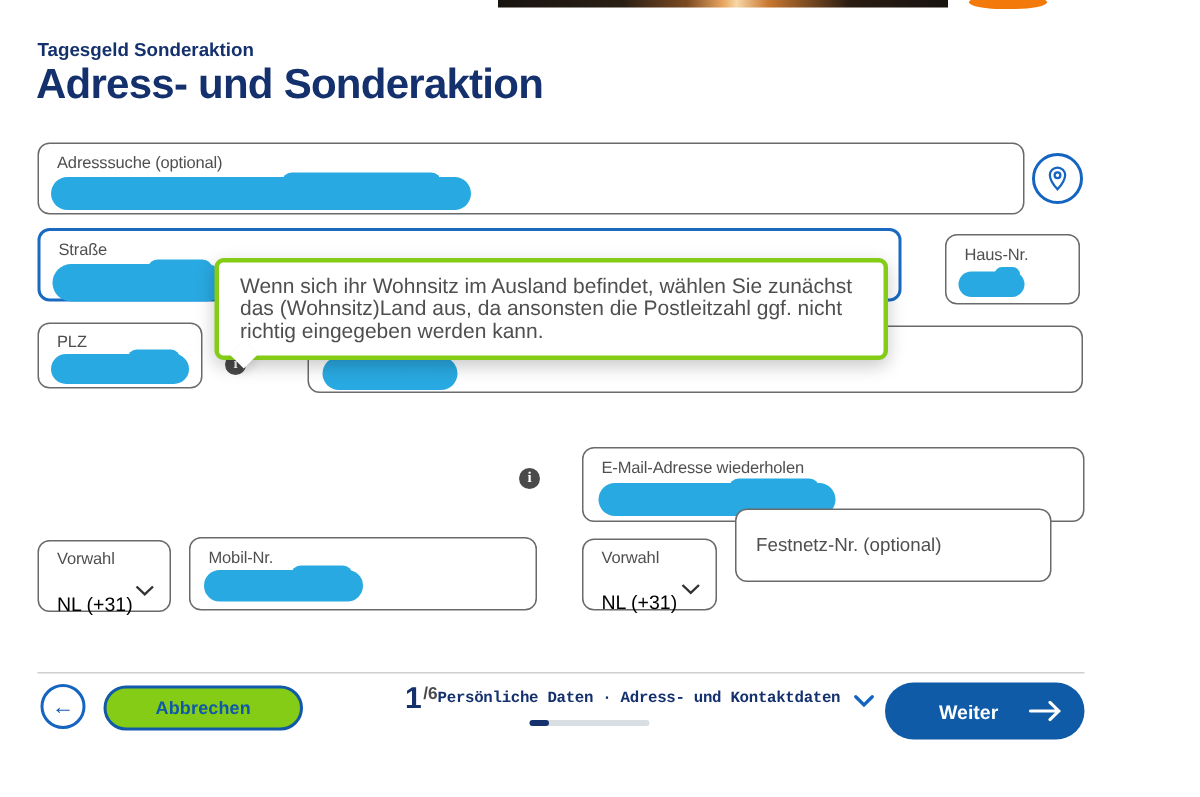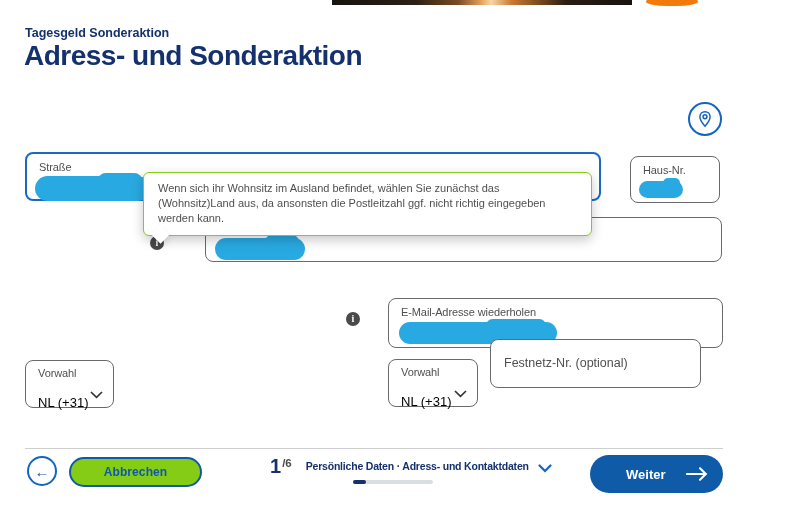--- a/index.html
+++ b/index.html
@@ -25,41 +25,41 @@
     background:#29a9e1; border-radius:10px; }
 
   .round-btn { position:absolute; background:#fff; border:2px solid #1464c1; border-radius:50%;
     display:flex; align-items:center; justify-content:center; cursor:pointer; }
 
   .info-dot { position:absolute; width:14px; height:14px; background:#4a4a4a; border-radius:50%;
     color:#fff; font-size:10px; font-weight:bold; font-family:"Liberation Serif", serif;
     display:flex; align-items:center; justify-content:center; line-height:1; }
 
   .tooltip { position:absolute; left:143px; top:172px; width:449px; min-height:46px; background:#fff;
-    border:1px solid #84cc16; border-radius:6px; box-shadow:0 4px 12px rgba(0,0,0,0.22);
-    padding:8px 14px 9px 14px; font-size:11px; line-height:15px; color:#4f4f4f; z-index:6; }
+    border:3px solid #84cc16; border-radius:6px; box-shadow:0 4px 12px rgba(0,0,0,0.22);
+    padding:8px 14px 9px 14px; font-size:14px; line-height:15px; color:#4f4f4f; z-index:6; }
   .tooltip::after { content:""; position:absolute; left:10px; bottom:-6px; width:13px; height:13px;
     background:#fff; transform:rotate(45deg); box-shadow:3px 3px 6px rgba(0,0,0,0.10); }
 
   .select-value { position:absolute; left:12px; top:34px; font-size:13px; color:#000000; white-space:nowrap; }
   .select-chevron { position:absolute; right:10px; top:24px; }
 
   .placeholder-text { position:absolute; left:13px; top:0; line-height:47px; font-size:12.5px; color:#4f4f4f; white-space:nowrap; }
 
   .divider { position:absolute; left:25px; top:448px; width:698px; height:1px; background:#cfcfcf; }
 
   .back-btn { left:27px; top:456px; width:30px; height:30px; color:#1059a9; font-size:15px; font-weight:bold; }
   .cancel-btn { position:absolute; left:69px; top:457px; width:133px; height:30px; background:#84cc16;
     border:2px solid #1059a9; border-radius:16px; color:#1059a9; font-size:12px; font-weight:bold;
     display:flex; align-items:center; justify-content:center; cursor:pointer; letter-spacing:0.1px; }
 
   .step-row { position:absolute; left:270px; top:453px; height:26px; display:flex; align-items:center; }
   .step-current { font-size:20px; font-weight:bold; color:#14316e; }
   .step-total { font-size:11.5px; font-weight:bold; color:#4a4a4a; margin-top:-7px; margin-left:1px; }
-  .step-label { font-size:10.5px; font-weight:bold; color:#14316e; letter-spacing:-0.2px; margin-left:14px; white-space:nowrap; }
+  .step-label { font-size:10.5px; font-weight:bold; color:#14316e; letter-spacing:-0.2px; white-space:nowrap;font-family:Liberation Mono, monospace; }
   .step-chevron { margin-left:9px; margin-top:3px; cursor:pointer; }
 
   .progress-track { position:absolute; left:353px; top:480px; width:80px; height:4px; background:#d9dee3; border-radius:2px; }
   .progress-fill { height:4px; background:#14316e; border-radius:2px; width:13px; }
 
   .next-btn { position:absolute; left:590px; top:455px; width:133px; height:38px; background:#0f5ba8;
     border:none; border-radius:19px; color:#fff; display:flex; align-items:center;
     justify-content:space-between; padding:0 16px 0 36px; cursor:pointer;gap:20px; }
   .next-label { font-size:13px; font-weight:bold; color:#fff; }
 </style>
@@ -67,20 +67,24 @@
 <body>
 
 <div class="stage">
 
   <div class="hero-strip"></div>
   <div class="hero-blob"></div>
 
   <div class="eyebrow">Tagesgeld Sonderaktion</div>
   <h1 class="page-title">Adress- und Sonderaktion</h1>
 
+  <div class="field" style="left:25px;top:95px;width:658px;height:48px;">
+    <span class="flabel">Adresssuche (optional)</span>
+    <span class="scribble" style="left:8px;top:22px;width:280px;height:22px;"></span>
+  </div>
   <button class="round-btn" style="left:688px;top:102px;width:34px;height:34px;">
     <span style="display:flex;">
       <svg width="20" height="20" viewBox="0 0 24 24">
         <path d="M12 3.2c-3.4 0-6.1 2.7-6.1 6.1 0 4.6 6.1 11.3 6.1 11.3s6.1-6.7 6.1-11.3c0-3.4-2.7-6.1-6.1-6.1z" fill="none" stroke="#1464c1" stroke-width="1.8"></path>
         <circle cx="12" cy="9.3" r="2.3" fill="none" stroke="#1464c1" stroke-width="1.8"></circle>
       </svg>
     </span>
   </button>
 
   <div class="field" style="left:630px;top:156px;width:90px;height:47px;">
@@ -89,20 +93,24 @@
   </div>
   <div class="field focused" style="left:25px;top:152px;width:576px;height:49px;">
     <span class="flabel">Straße</span>
     <span class="scribble" style="left:8px;top:22px;width:115px;height:25px;"></span>
   </div>
 
   <div class="tooltip">
     <span>Wenn sich ihr Wohnsitz im Ausland befindet, wählen Sie zunächst das (Wohnsitz)Land aus, da ansonsten die Postleitzahl ggf. nicht richtig eingegeben werden kann.</span>
   </div>
 
+  <div class="field" style="left:25px;top:215px;width:110px;height:44px;">
+    <span class="flabel" style="top:6px;">PLZ</span>
+    <span class="scribble" style="left:8px;top:20px;width:92px;height:20px;"></span>
+  </div>
   <div class="info-dot" style="left:150px;top:236px;">
     <span>i</span>
   </div>
   <div class="field" style="left:205px;top:217px;width:517px;height:45px;">
     <span class="flabel" style="top:6px;">Ort</span>
     <span class="scribble" style="left:9px;top:20px;width:90px;height:22px;"></span>
   </div>
 
   <div class="info-dot" style="left:346px;top:312px;">
     <span>i</span>
@@ -113,20 +121,24 @@
   </div>
 
   <div class="field" style="left:25px;top:360px;width:89px;height:48px;">
     <span class="flabel" style="top:6px;">Vorwahl</span>
     <span class="select-value">NL (+31)</span>
     <span class="select-chevron">
       <svg width="13" height="8" viewBox="0 0 13 8">
           <path d="M1 1l5.5 5.3L12 1" fill="none" stroke="#333" stroke-width="1.6"></path>
         </svg>
     </span>
+  </div>
+  <div class="field" style="left:126px;top:358px;width:232px;height:49px;">
+    <span class="flabel">Mobil-Nr.</span>
+    <span class="scribble" style="left:9px;top:21px;width:106px;height:21px;"></span>
   </div>
   <div class="field" style="left:388px;top:359px;width:90px;height:48px;">
     <span class="flabel" style="top:6px;">Vorwahl</span>
     <span class="select-value">NL (+31)</span>
     <span class="select-chevron">
       <svg width="13" height="8" viewBox="0 0 13 8">
           <path d="M1 1l5.5 5.3L12 1" fill="none" stroke="#333" stroke-width="1.6"></path>
         </svg>
     </span>
   </div>

